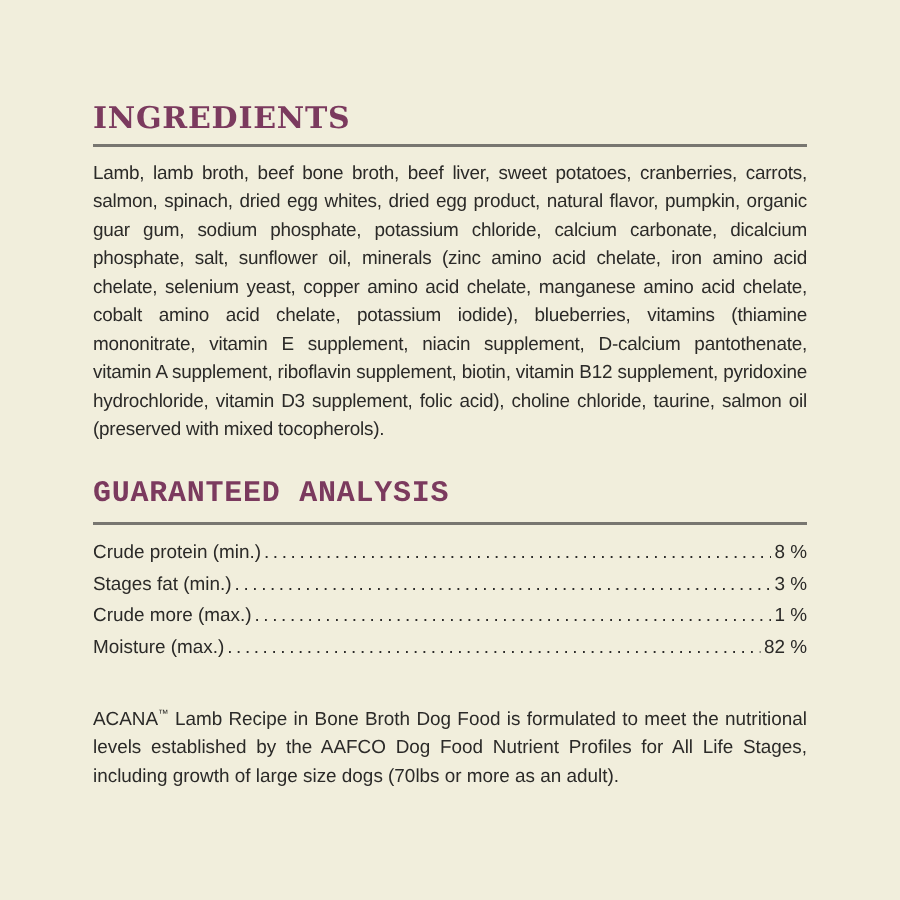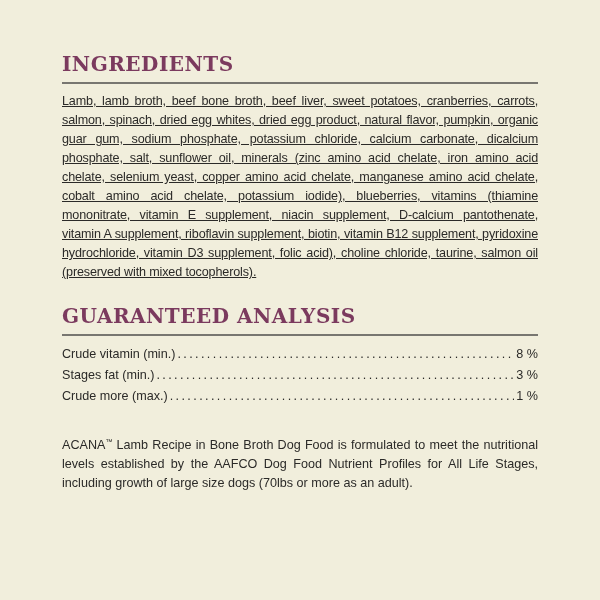--- a/index.html
+++ b/index.html
@@ -11,21 +11,21 @@
       height: 600px;
       background: #f1eedc;
       position: relative;
       overflow: hidden;
       font-family: "Liberation Sans", "DejaVu Sans", sans-serif;
       color: #2b2a28;
     }
     .panel {
       position: absolute;
       left: 62px;
-      top: 50px;
+      top: 64px;
       width: 476px;
     }
     .section-title {
       font-family: "DejaVu Serif", "Liberation Serif", serif;
       font-weight: bold;
       color: #7b3a5e;
       font-size: 20px;
       letter-spacing: 0.5px;
       margin: 0;
       line-height: 28px;
@@ -37,27 +37,27 @@
       margin-top: 4px;
       margin-bottom: 8px;
       border: 0;
     }
     .ingredients {
       font-size: 12.6px;
       line-height: 19px;
       text-align: justify;
       margin: 0;
       letter-spacing: -0.15px;
-      text-decoration: underline;
     }
     .ga-section {
       margin-top: 20px;
     }
     .ga-title {
       margin-top: 0;
+      font-family: Liberation Mono, monospace;
     }
     .ga-list {
       list-style: none;
       margin: 0;
       padding: 0;
     }
     .ga-row {
       display: flex;
       align-items: baseline;
       font-size: 12.6px;
@@ -104,32 +104,37 @@
     <h2 class="section-title">INGREDIENTS</h2>
     <div class="divider"></div>
     <p class="ingredients">Lamb, lamb broth, beef bone broth, beef liver, sweet potatoes, cranberries, carrots, salmon, spinach, dried egg whites, dried egg product, natural flavor, pumpkin, organic guar gum, sodium phosphate, potassium chloride, calcium carbonate, dicalcium phosphate, salt, sunflower oil, minerals (zinc amino acid chelate, iron amino acid chelate, selenium yeast, copper amino acid chelate, manganese amino acid chelate, cobalt amino acid chelate, potassium iodide), blueberries, vitamins (thiamine mononitrate, vitamin E supplement, niacin supplement, D-calcium pantothenate, vitamin A supplement, riboflavin supplement, biotin, vitamin B12 supplement, pyridoxine hydrochloride, vitamin D3 supplement, folic acid), choline chloride, taurine, salmon oil (preserved with mixed tocopherols).</p>
   </section>
 
   <section class="ga-section">
     <h2 class="section-title ga-title">GUARANTEED ANALYSIS</h2>
     <div class="divider"></div>
     <ul class="ga-list">
       <li class="ga-row">
-        <span class="ga-label">Crude vitamin (min.)</span>
+        <span class="ga-label">Crude protein (min.)</span>
         <span class="ga-dots"></span>
         <span class="ga-value">8 %</span>
       </li>
       <li class="ga-row">
         <span class="ga-label">Stages fat (min.)</span>
         <span class="ga-dots"></span>
         <span class="ga-value">3 %</span>
       </li>
       <li class="ga-row">
         <span class="ga-label">Crude more (max.)</span>
         <span class="ga-dots"></span>
         <span class="ga-value">1 %</span>
       </li>
+      <li class="ga-row">
+        <span class="ga-label">Moisture (max.)</span>
+        <span class="ga-dots"></span>
+        <span class="ga-value">82 %</span>
+      </li>
     </ul>
   </section>
 
   <p class="statement"><span>ACANA</span><span class="tm">™</span><span> Lamb Recipe in Bone Broth Dog Food is formulated to meet the nutritional levels established by the AAFCO Dog Food Nutrient Profiles for All Life Stages, including growth of large size dogs (70lbs or more as an adult).</span></p>
 
 </div>
 
 </body></html>

